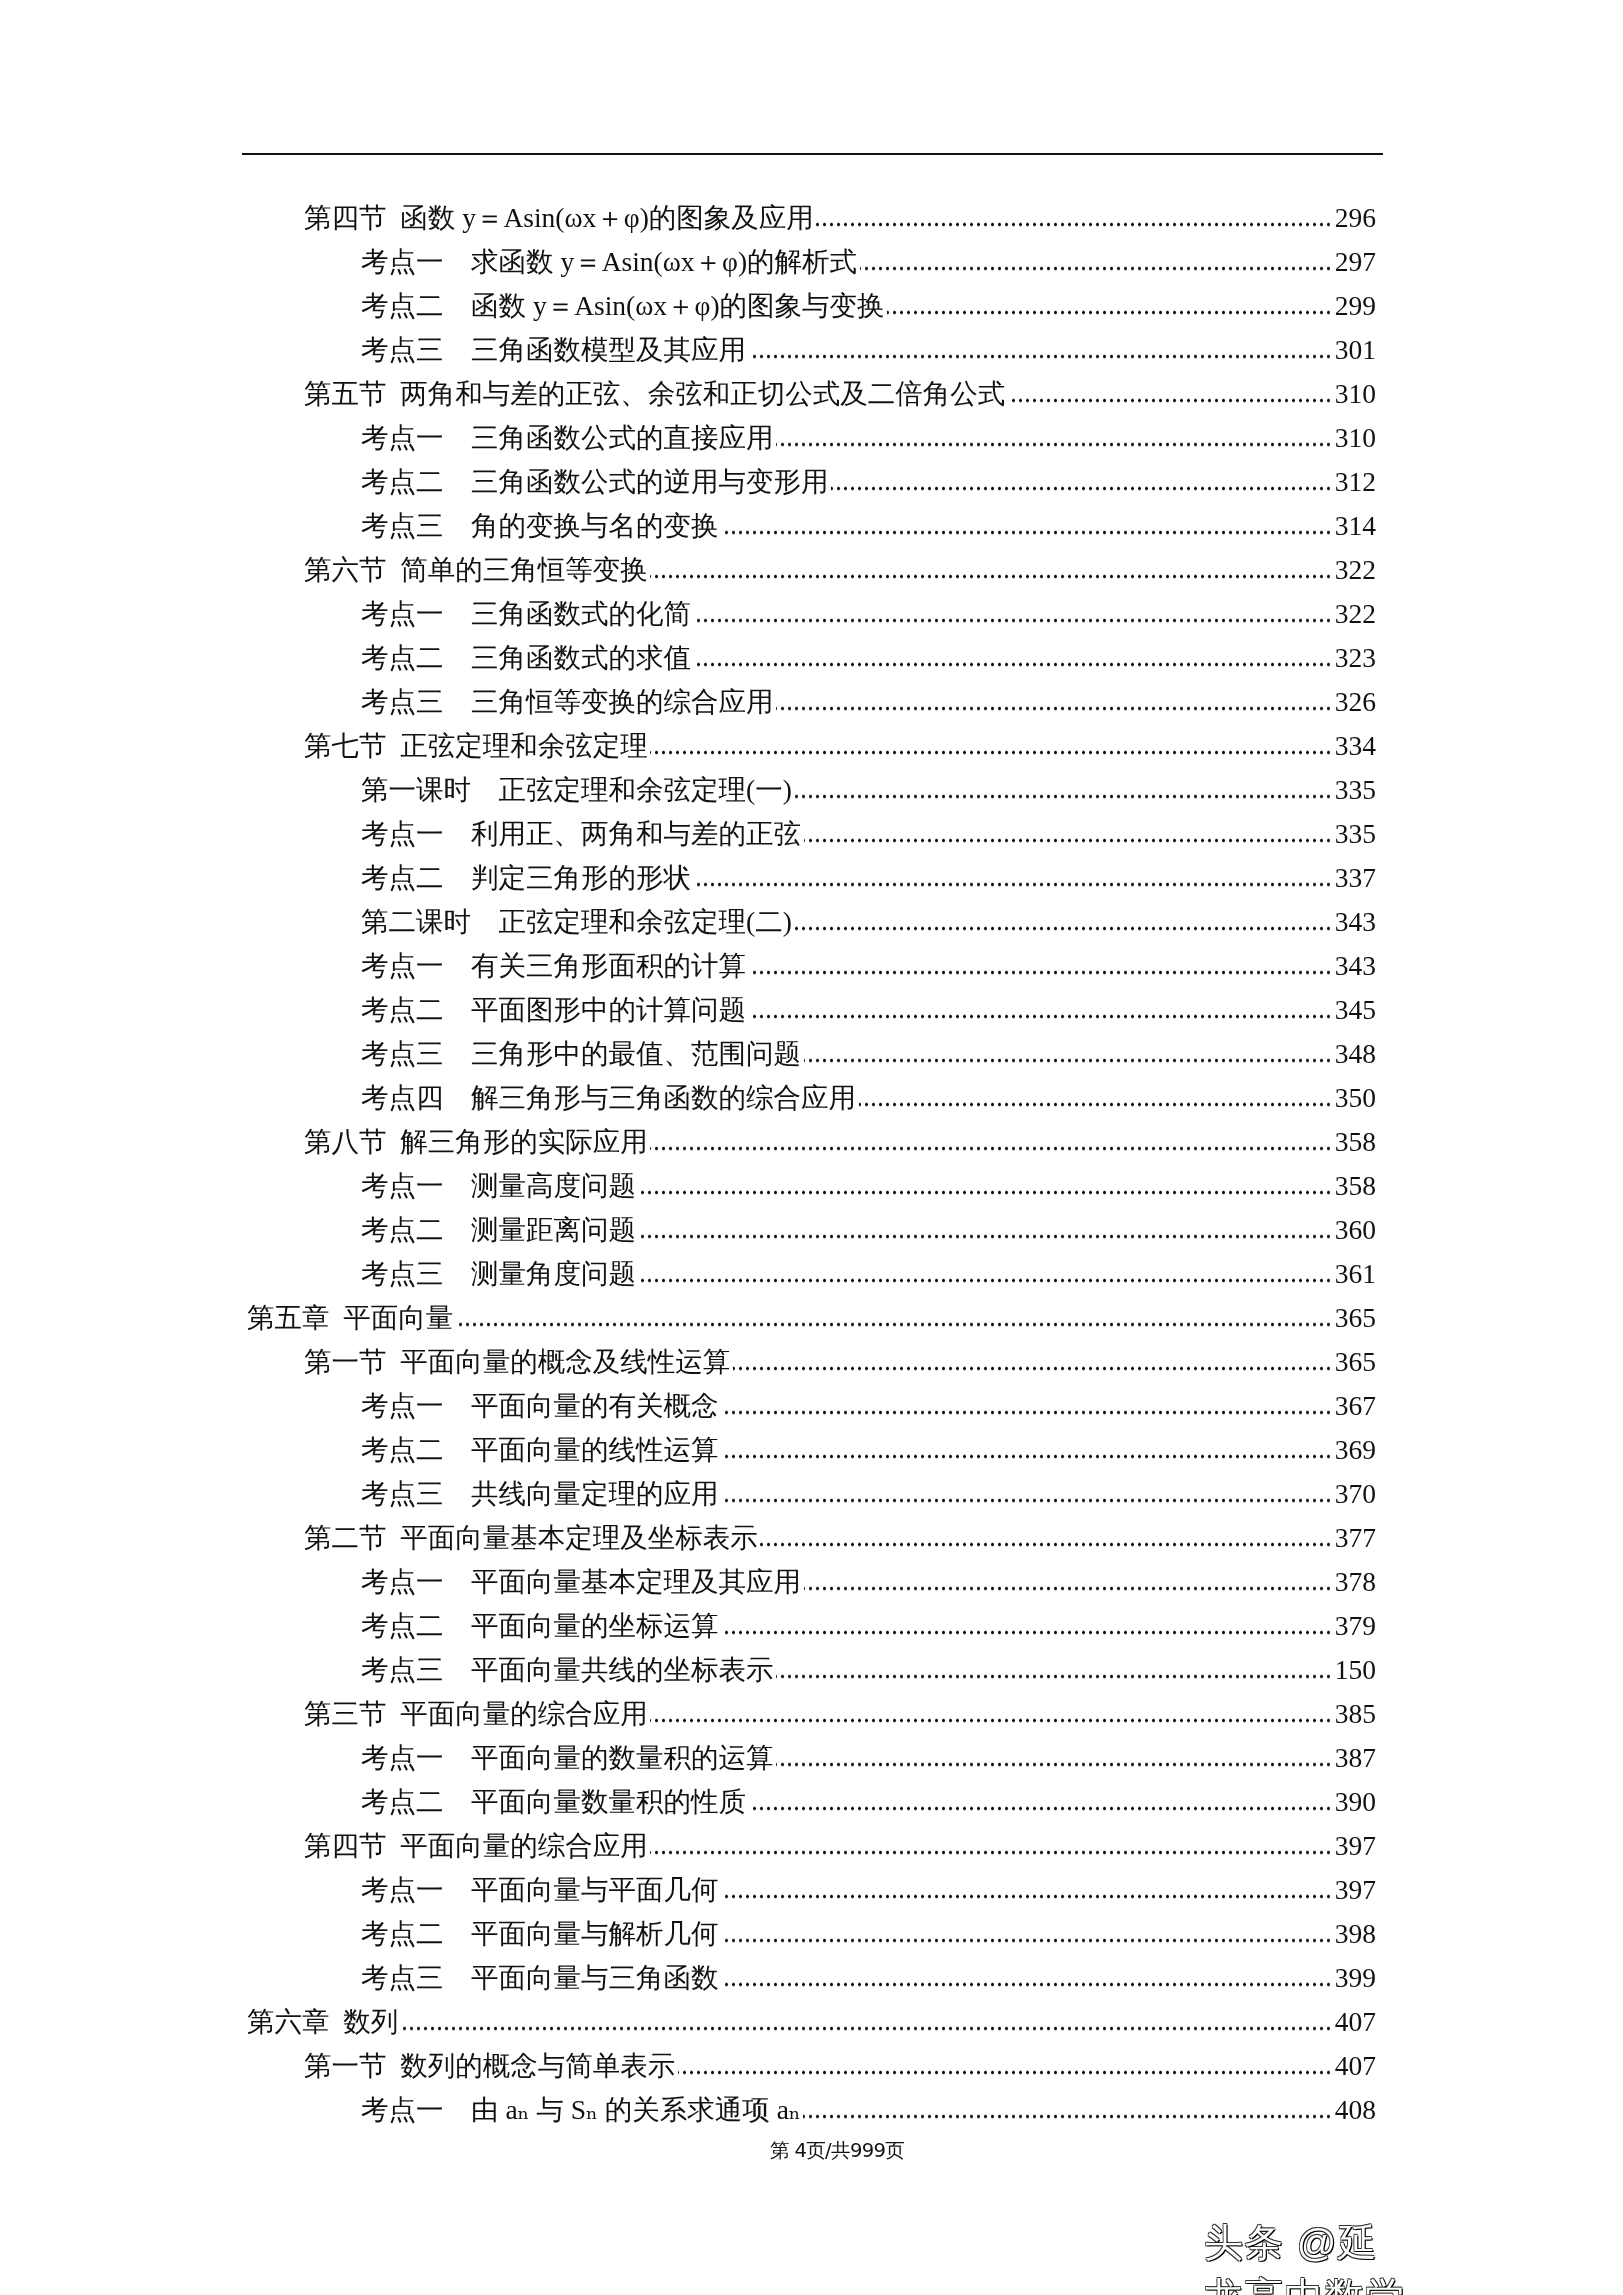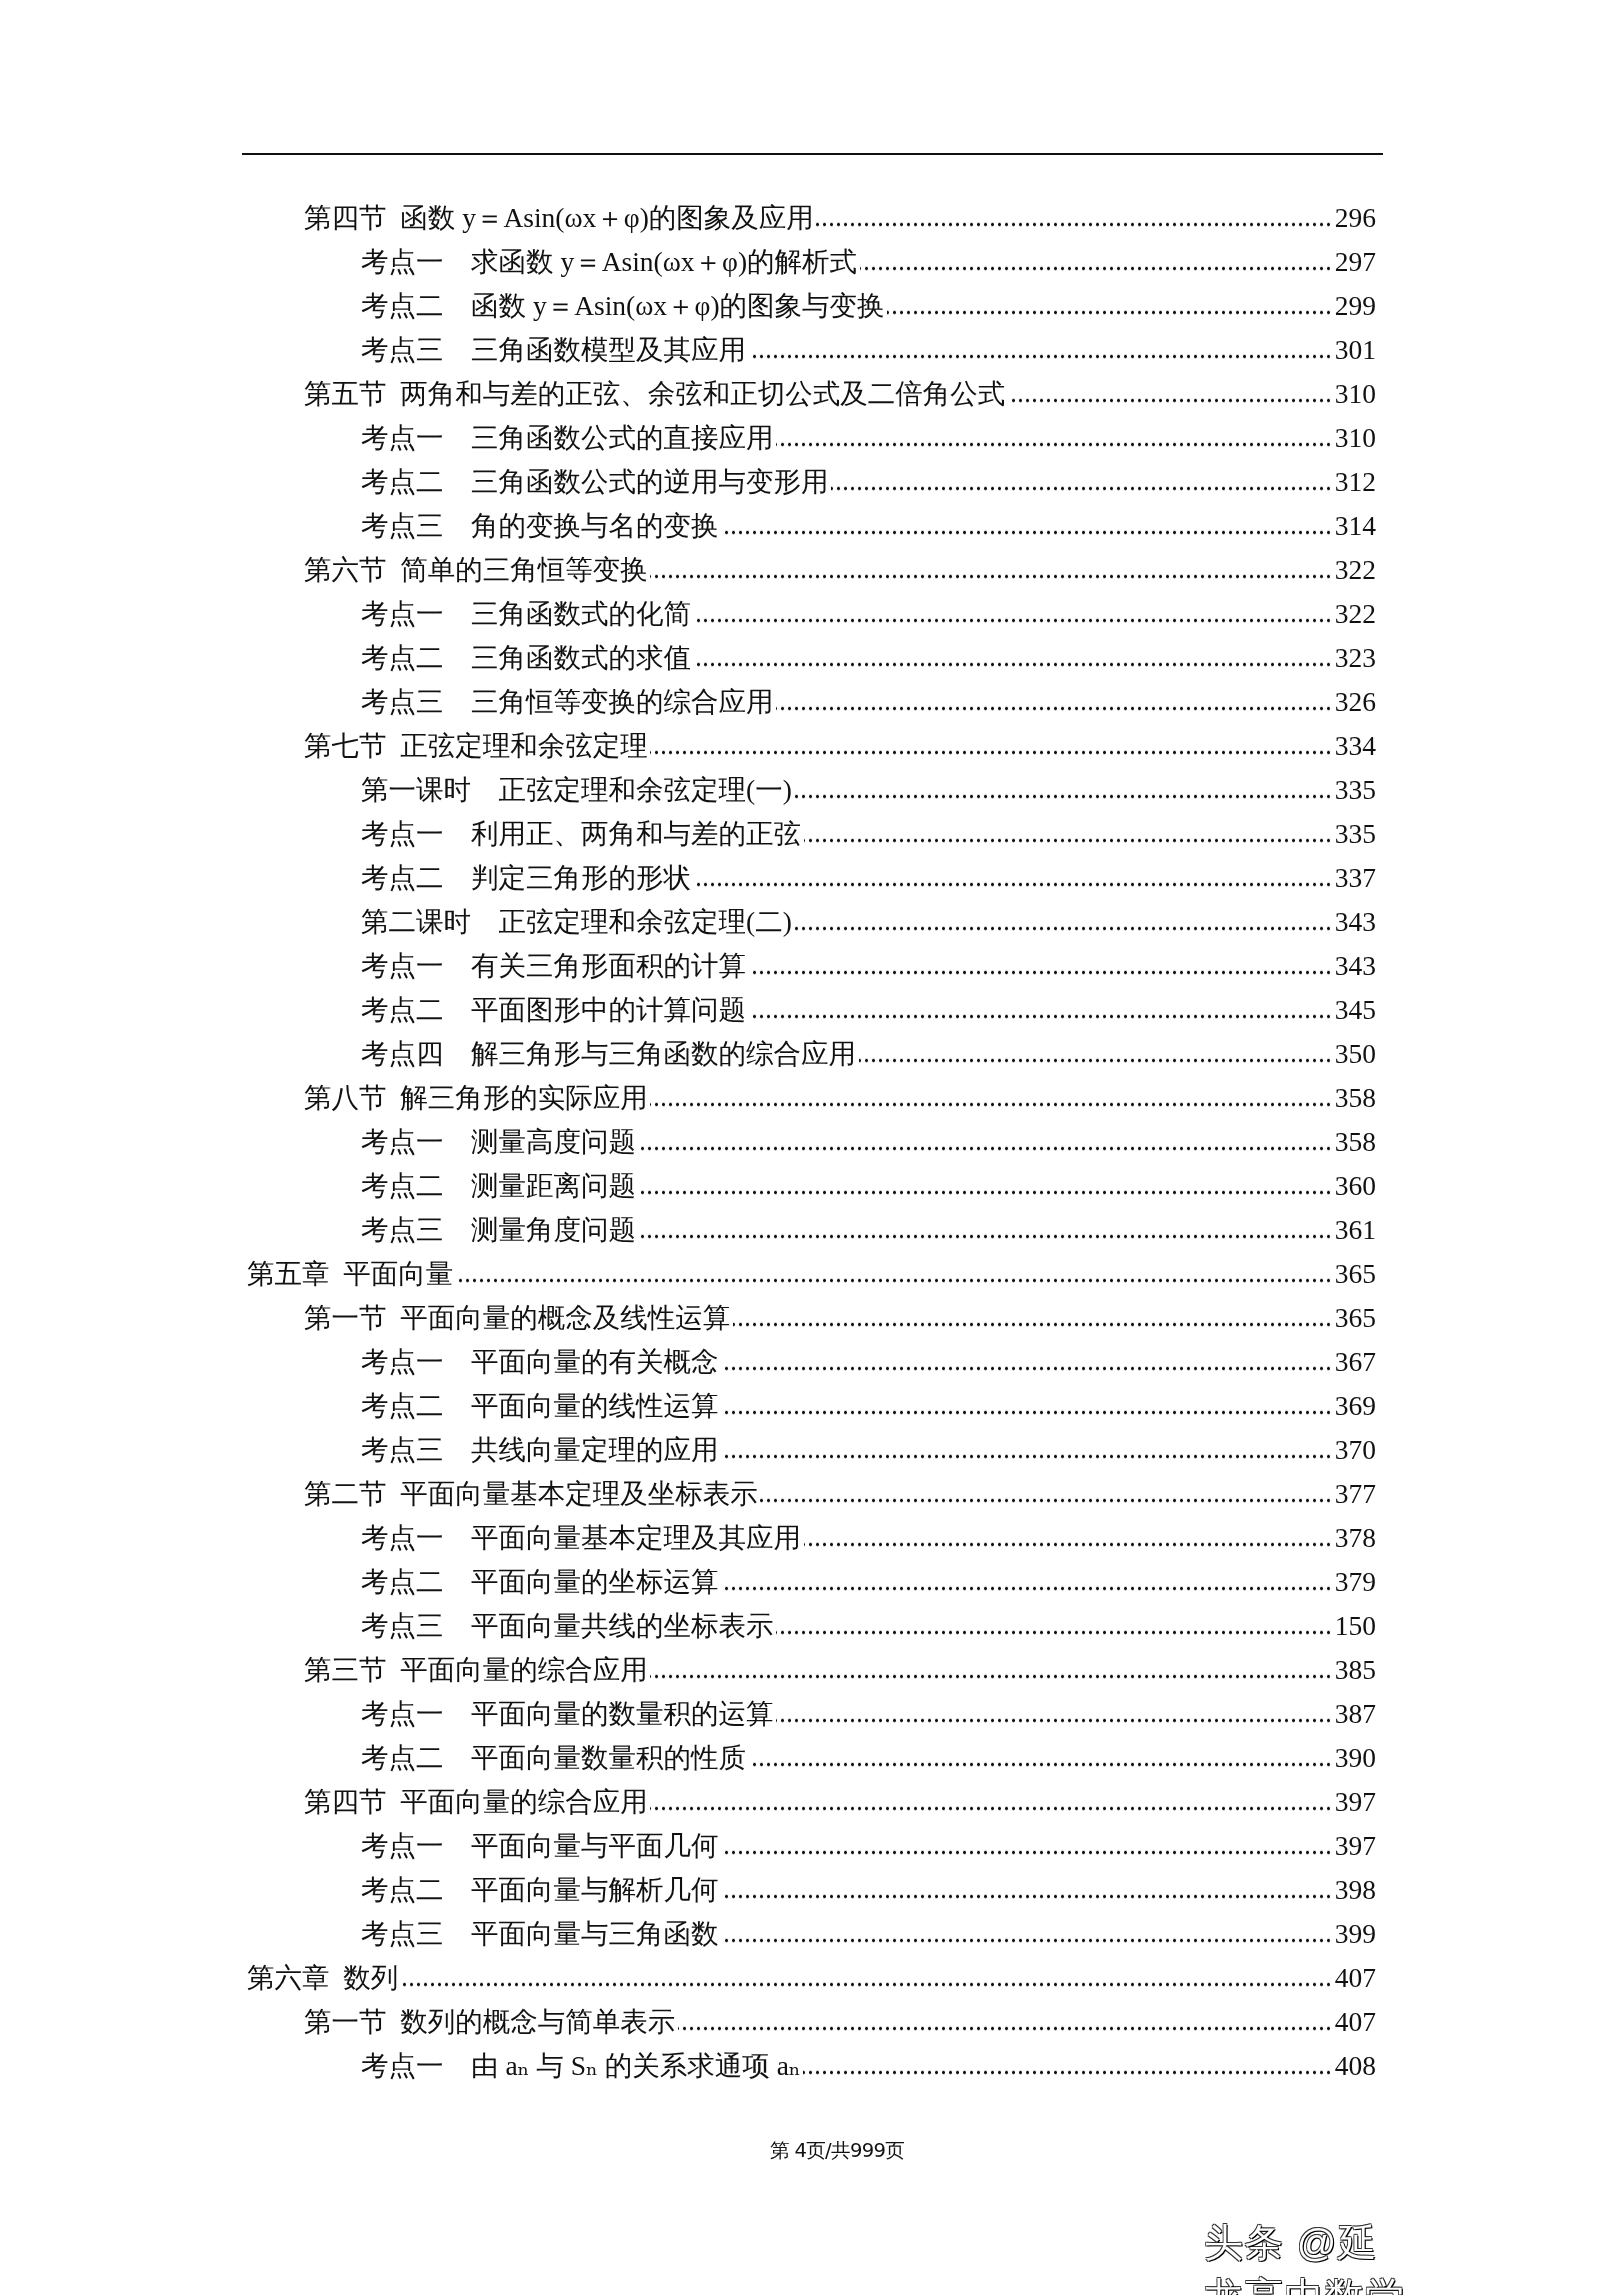--- a/index.html
+++ b/index.html
@@ -134,20 +134,25 @@
     <span class="label"><span class="prefix">考点一</span><span class="title">有关三角形面积的计算</span></span>
     <span class="page-num">343</span>
   </div>
       <div class="toc-row lvl-2">
     <span class="leader"></span>
     <span class="label"><span class="prefix">考点二</span><span class="title">平面图形中的计算问题</span></span>
     <span class="page-num">345</span>
   </div>
       <div class="toc-row lvl-2">
     <span class="leader"></span>
+    <span class="label"><span class="prefix">考点三</span><span class="title">三角形中的最值、范围问题</span></span>
+    <span class="page-num">348</span>
+  </div>
+      <div class="toc-row lvl-2">
+    <span class="leader"></span>
     <span class="label"><span class="prefix">考点四</span><span class="title">解三角形与三角函数的综合应用</span></span>
     <span class="page-num">350</span>
   </div>
       <div class="toc-row lvl-1">
     <span class="leader"></span>
     <span class="label"><span class="prefix">第八节</span><span class="title">解三角形的实际应用</span></span>
     <span class="page-num">358</span>
   </div>
       <div class="toc-row lvl-2">
     <span class="leader"></span>

